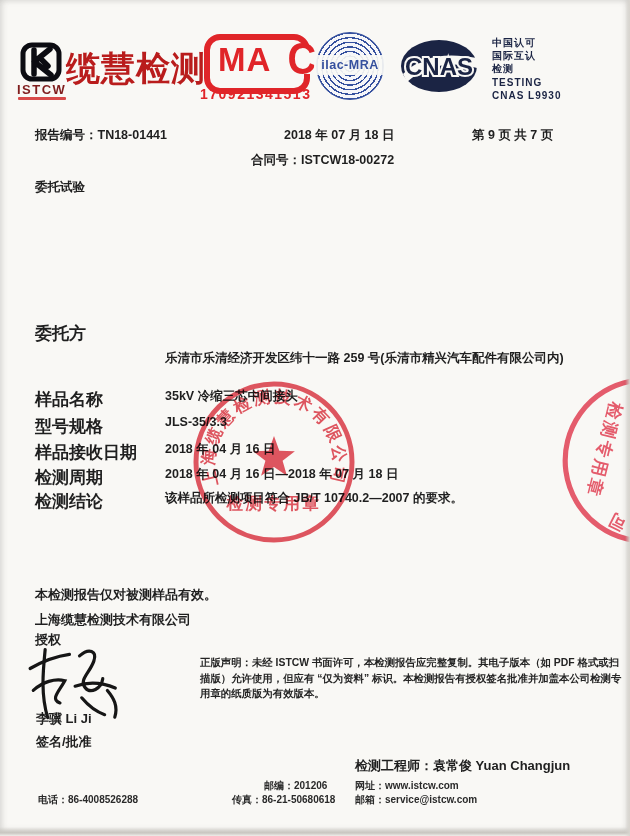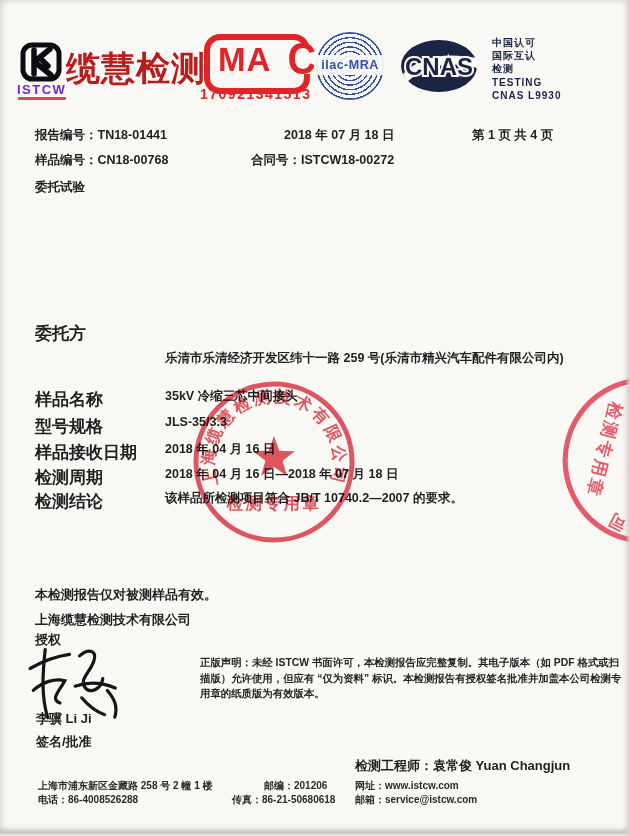--- a/index.html
+++ b/index.html
@@ -6,21 +6,21 @@
   .page{
     position:relative; width:630px; height:836px; margin:0 auto;
     background:#f9f8f5;
     font-family:"Liberation Sans","DejaVu Sans",sans-serif;
     color:#1f1f1f; overflow:hidden;
     box-shadow:inset 0 -4px 8px rgba(0,0,0,.14), inset -4px 0 6px rgba(0,0,0,.07), inset 2px 2px 6px rgba(0,0,0,.05);
   }
   .abs{position:absolute;}
   
   .istcw-glyph{left:20px; top:42px;}
-  .istcw-word{left:17px; top:82px; font-size:13px; font-weight:900; letter-spacing:1.5px; color:#6d28d9;}
+  .istcw-word{left:17px; top:82px; font-size:13px; font-weight:900; letter-spacing:1.5px; color:#7f1d1d;}
   .istcw-tag{left:18px; top:97px; width:48px; height:3px; background:#d22a2a; border-radius:1px; opacity:.85;}
   .brand{left:66px; top:46px; font-size:34px; font-weight:900; letter-spacing:1px; color:#b91c1c;}
   .cma-box{left:204px; top:34px; width:94px; height:48px; border:6px solid #e02529; border-radius:16px;}
   .cma-ma{position:absolute; left:8px; top:1px; font-size:33px; font-weight:900; color:#e02529; letter-spacing:1px; font-style:normal;}
   .cma-gap{position:absolute; right:-8px; top:8px; width:14px; height:26px; background:#f9f8f5;}
   .cma-hook{position:absolute; right:-14px; top:-6px; font-size:44px; font-weight:900; color:#e02529; transform:scaleX(.9);}
   .cma-num{left:200px; top:86px; font-size:14px; font-weight:700; color:#e02529; letter-spacing:1.5px;}
   .ilac{left:316px; top:32px; width:66px; height:66px; border-radius:50%;
     background:repeating-radial-gradient(circle at 50% 50%, #35509e 0 1.4px, #f6f6f9 1.4px 4.6px);
     border:1.5px solid #35509e;}
@@ -88,22 +88,21 @@
   <div class="abs accred">
     <div>中国认可</div>
     <div>国际互认</div>
     <div>检测</div>
     <div>TESTING</div>
     <div>CNAS L9930</div>
   </div>
 
   <div class="abs meta" style="left:35px;top:127px;">报告编号：TN18-01441</div>
   <div class="abs meta" style="left:284px;top:127px;">2018 年 07 月 18 日</div>
-  <div class="abs meta" style="left:472px;top:127px;">第 1 页 共 4 页</div>
-  <div class="abs meta" style="left:35px;top:152px;">样品编号：CN18-00768</div>
+  <div class="abs meta" style="left:472px;top:127px;">第 9 页 共 7 页</div>
   <div class="abs meta" style="left:251px;top:152px;">合同号：ISTCW18-00272</div>
   <div class="abs meta" style="left:35px;top:179px;">委托试验</div>
 
 
   <div class="abs lbl" style="left:35px;top:322px;">委托方</div>
   <div class="abs val" style="left:165px;top:350px;">乐清市乐清经济开发区纬十一路 259 号(乐清市精兴汽车配件有限公司内)</div>
 
   <div class="abs lbl" style="left:35px;top:388px;">样品名称</div>
   <div class="abs val" style="left:165px;top:388px;">35kV 冷缩三芯中间接头</div>
 
@@ -134,21 +133,20 @@
       <path d="M79 50 C85 58, 89 66, 85 77"></path>
     </svg>
   </div>
 
   <div class="abs statement">正版声明：未经 ISTCW 书面许可，本检测报告应完整复制。其电子版本（如 PDF 格式或扫描版）允许使用，但应有 “仅为资料” 标识。本检测报告有授权签名批准并加盖本公司检测专用章的纸质版为有效版本。</div>
 
   <div class="abs val" style="left:36px;top:710px;font-size:13px;">李骥 Li Ji</div>
   <div class="abs val" style="left:36px;top:733px;font-size:13px;">签名/批准</div>
   <div class="abs val" style="left:355px;top:757px;font-size:13px;">检测工程师：袁常俊  Yuan Changjun</div>
 
-  <div class="abs footer" style="left:38px;top:779px;">上海市浦东新区金藏路 258 号 2 幢 1 楼</div>
   <div class="abs footer" style="left:232px;top:779px;padding-left:32px;">邮编：201206</div>
   <div class="abs footer" style="left:355px;top:779px;">网址：www.istcw.com</div>
   <div class="abs footer" style="left:38px;top:793px;">电话：86-4008526288</div>
   <div class="abs footer" style="left:232px;top:793px;">传真：86-21-50680618</div>
   <div class="abs footer" style="left:355px;top:793px;">邮箱：service@istcw.com</div>
 
   <div class="abs stamp" style="left:189px;top:377px;">
     <svg width="170" height="170" viewBox="0 0 170 170">
       <circle cx="85" cy="85" r="78" fill="none" stroke="#e0404d" stroke-width="5"></circle>
       <path id="arc1" d="M 30.6 110.4 A 60 60 0 1 1 139.4 110.4" fill="none"></path>

